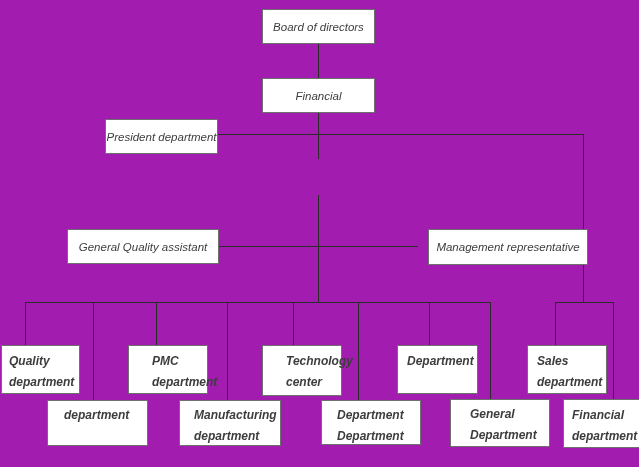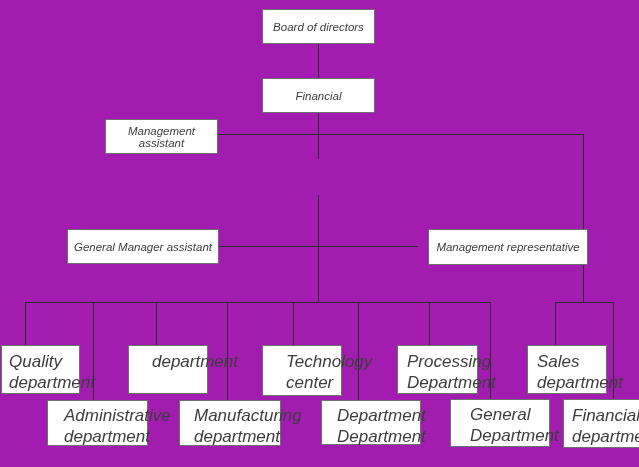--- a/index.html
+++ b/index.html
@@ -19,23 +19,24 @@
     font-style:italic;
     font-size:11.5px;
   }
   .box.single{
     display:flex;
     align-items:center;
     justify-content:center;
     text-align:center;
   }
   .box.twoline{
-    font-size:17px;
+    font-size:12px;
     padding:5px 3px 0 23px;
     line-height:21px;
+    font-weight:bold;
   }
   .box.twoline span{display:block;white-space:nowrap;}
   .line{position:absolute;background:#2b2b2b;}
   .line.h{height:1px;}
   .line.v{width:1px;}
 
   
   #b-board{left:262px;top:9px;width:113px;height:35px}
   #b-president{left:262px;top:78px;width:113px;height:35px}
   #b-president-assistant{left:105px;top:119px;width:113px;height:35px}
@@ -99,51 +100,50 @@
   <div class="line v" id="ln-d-general"></div>
   <div class="line v" id="ln-d-financial"></div>
 
   <div class="box single" id="b-board">
     <span>Board of directors</span>
   </div>
   <div class="box single" id="b-president">
     <span>Financial</span>
   </div>
   <div class="box single" id="b-president-assistant">
-    <span>Management assistant</span>
+    <span>President department</span>
   </div>
   <div class="box single" id="b-gm-assistant">
-    <span>General Manager assistant</span>
+    <span>General Quality assistant</span>
   </div>
   <div class="box single" id="b-mgmt-rep">
     <span>Management representative</span>
   </div>
 
   <div class="box twoline" id="b-quality">
     <span>Quality</span>
     <span>department</span>
   </div>
   <div class="box twoline" id="b-pmc">
+    <span>PMC</span>
     <span>department</span>
   </div>
   <div class="box twoline" id="b-technology">
     <span>Technology</span>
     <span>center</span>
   </div>
   <div class="box twoline" id="b-processing">
-    <span>Processing</span>
     <span>Department</span>
   </div>
   <div class="box twoline" id="b-sales">
     <span>Sales</span>
     <span>department</span>
   </div>
 
   <div class="box twoline" id="b-administrative">
-    <span>Administrative</span>
     <span>department</span>
   </div>
   <div class="box twoline" id="b-manufacturing">
     <span>Manufacturing</span>
     <span>department</span>
   </div>
   <div class="box twoline" id="b-procurement">
     <span>Department</span>
     <span>Department</span>
   </div>

